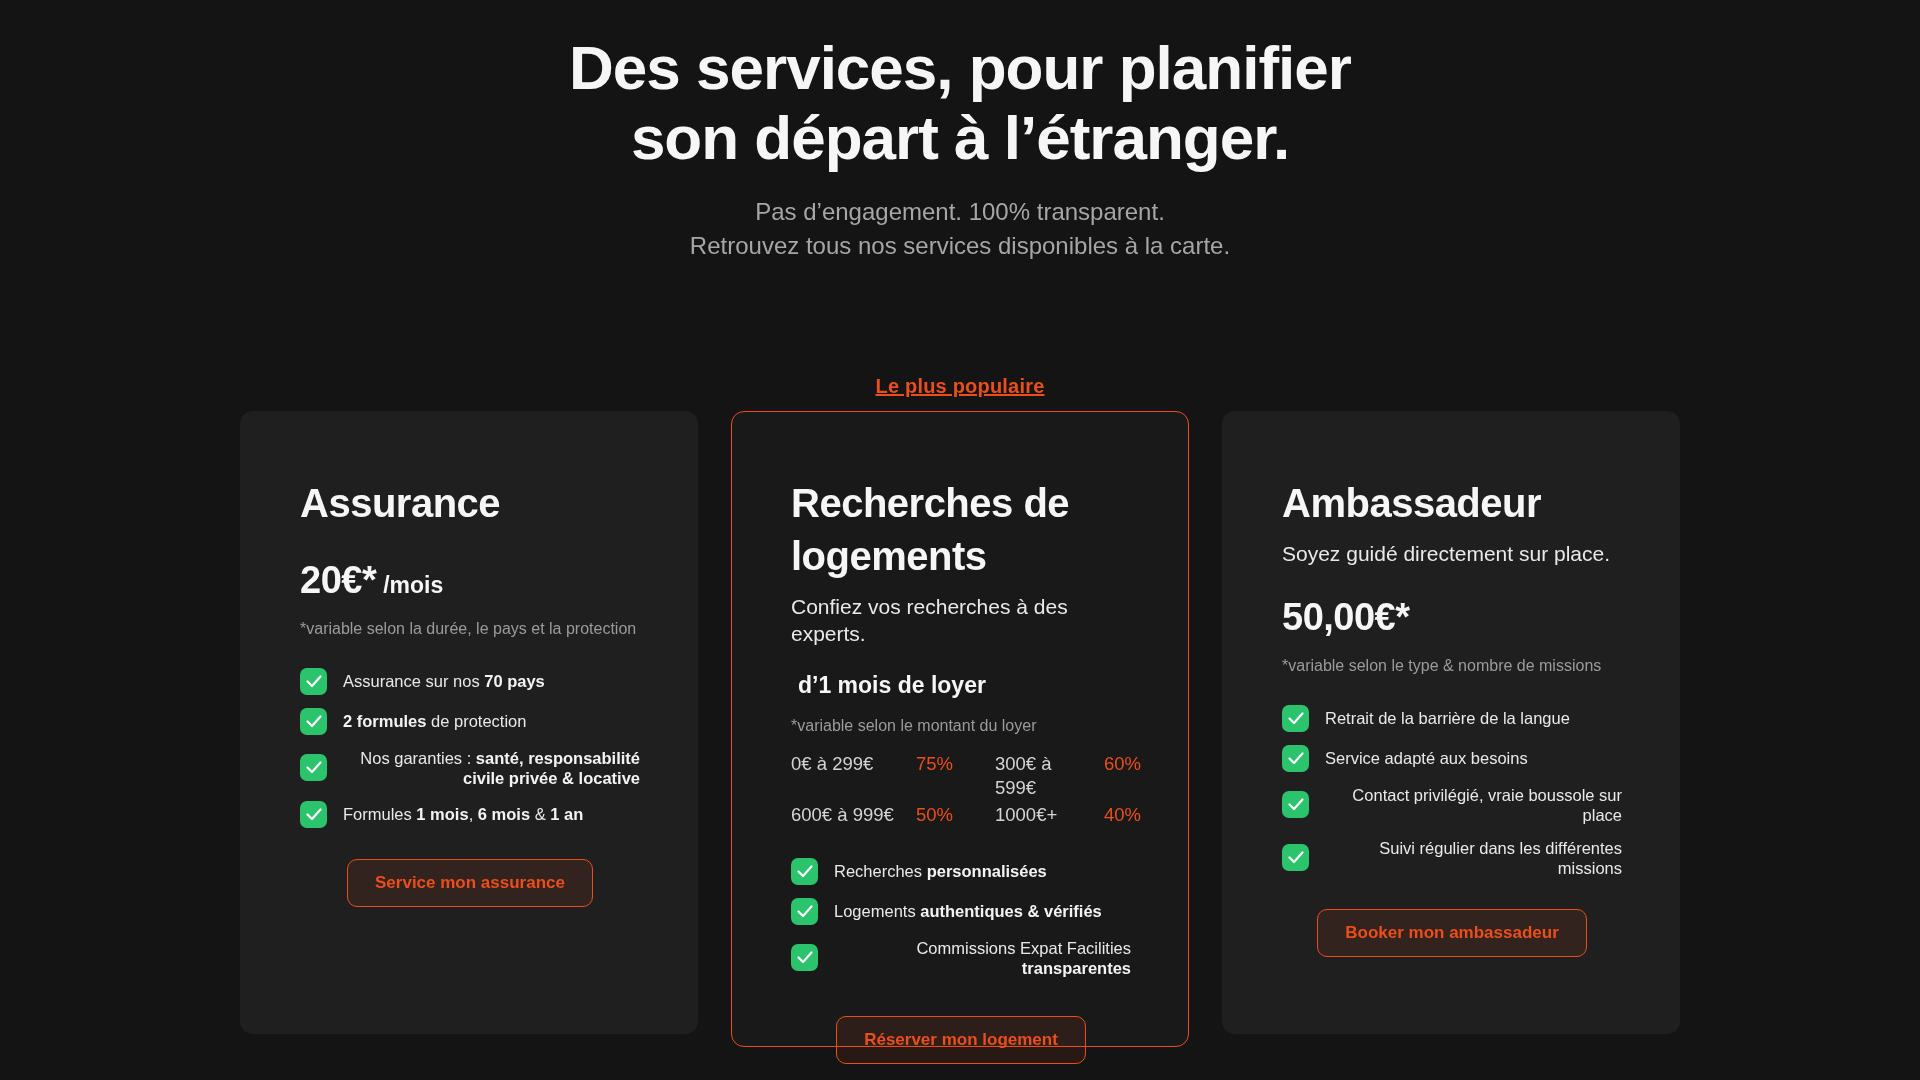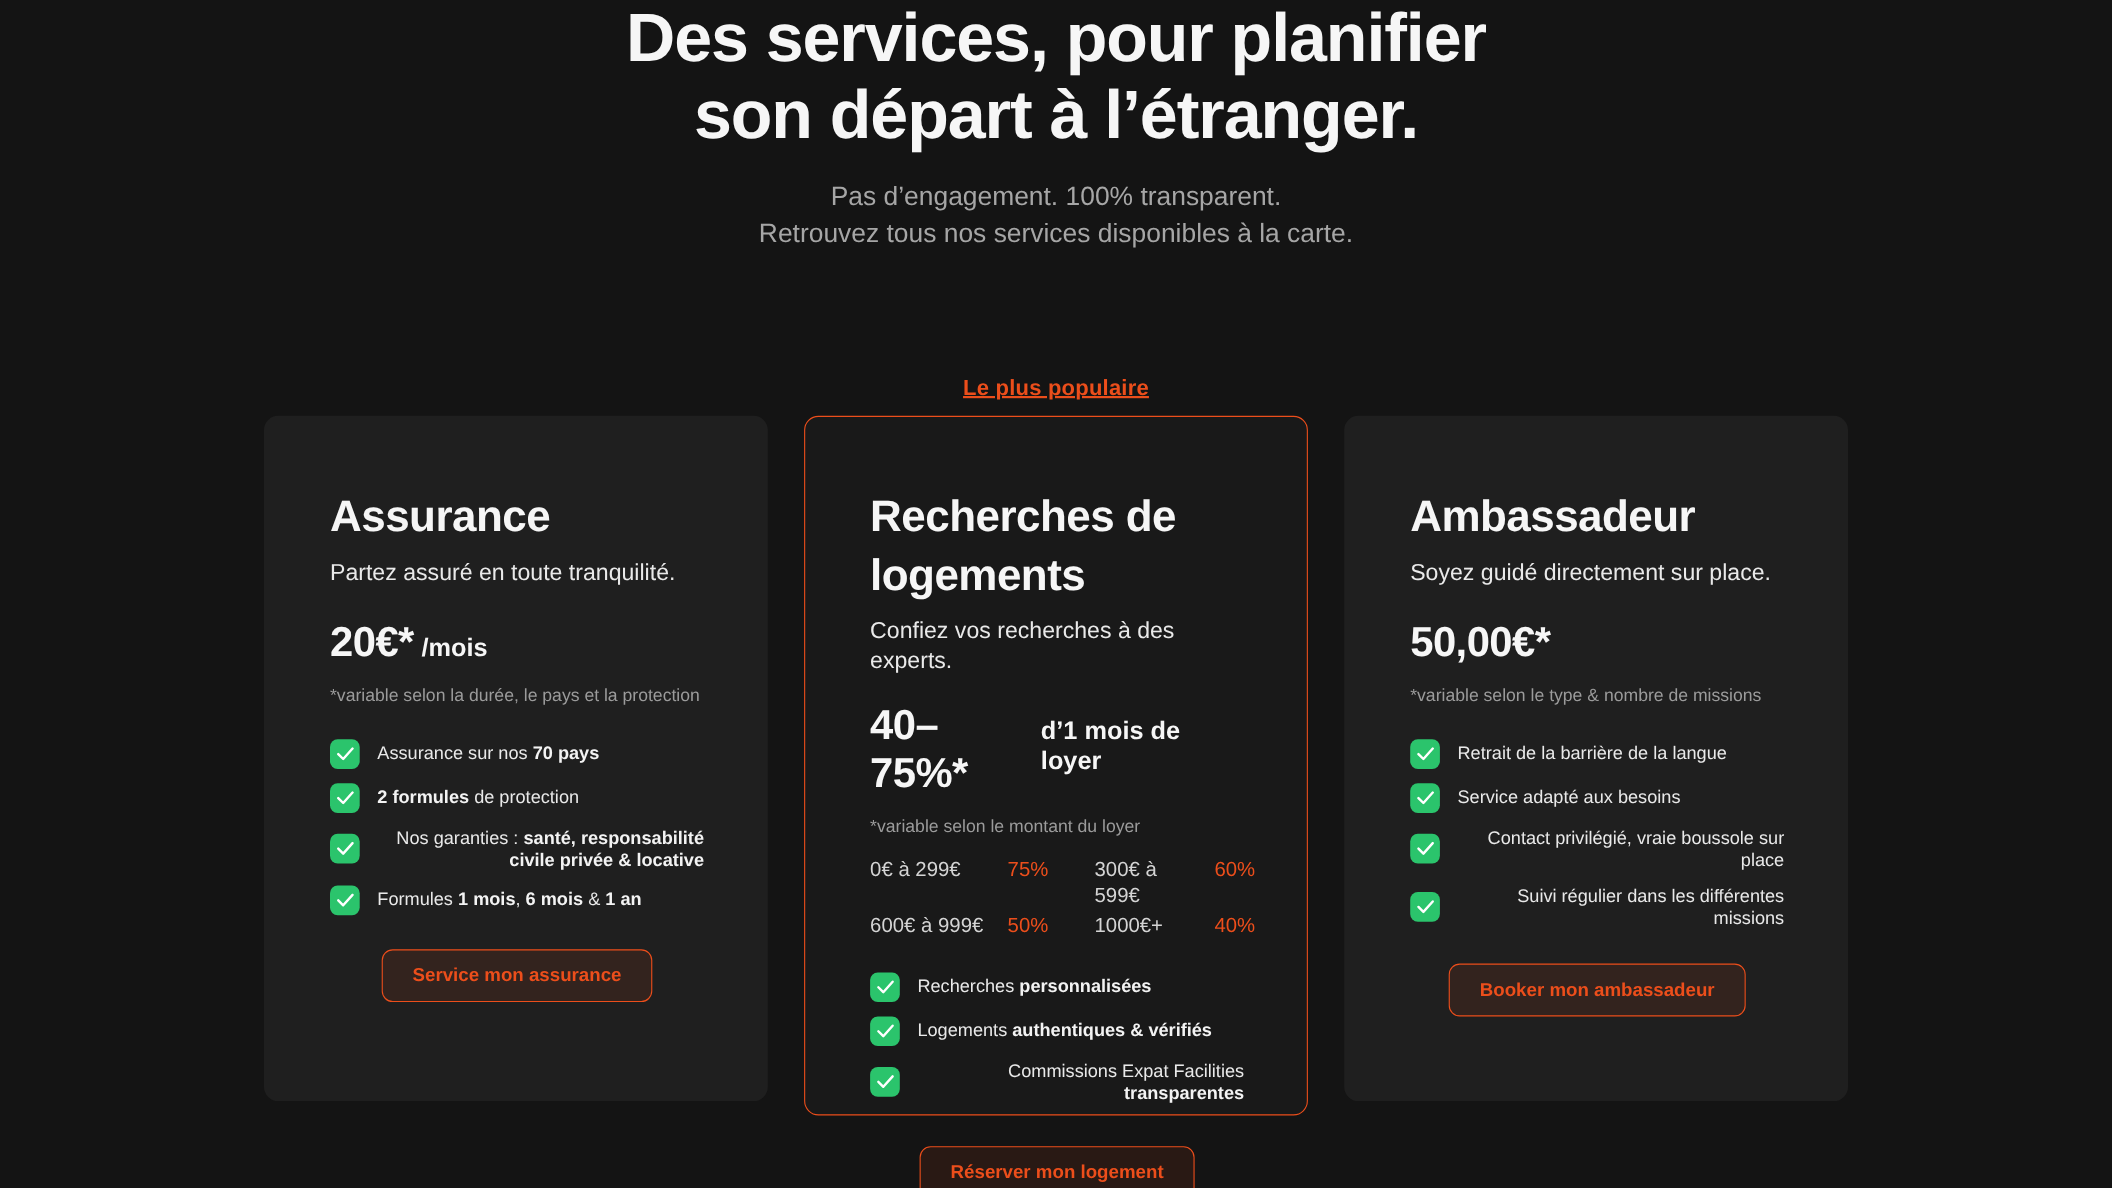--- a/index.html
+++ b/index.html
@@ -18,20 +18,21 @@
   html,body{background:var(--bg);}
   body{
     font-family:"Liberation Sans","DejaVu Sans",sans-serif;
     -webkit-font-smoothing:antialiased;
   }
   .screen{
     position:relative;
     width:1920px;height:1080px;
     overflow:hidden;
     background:var(--bg);
+    padding-top:33px;
   }
   
   .hero{ text-align:center; }
   .hero-title{
     color:var(--title);
     font-size:62px;
     font-weight:700;
     line-height:1.13;
     letter-spacing:-1px;
   }
@@ -183,21 +184,20 @@
   </header>
 
   <div class="badge-row">
     <span class="badge">Le plus populaire</span>
   </div>
 
   <main class="cards">
 
     <section class="card">
       <h2 class="card-title">Assurance</h2>
-      <p class="card-sub">Partez assuré en toute tranquilité.</p>
       <div class="price-block">
         <div class="price-line">
           <span class="price-main">20€*</span>
           <span class="price-suffix">/mois</span>
         </div>
         <div class="price-note">*variable selon la durée, le pays et la protection</div>
       </div>
       <div class="features">
           <div class="feat">
             <span class="check">
@@ -233,21 +233,20 @@
           </div>
         </div>
       <button class="card-btn">Service mon assurance</button>
     </section>
 
     <section class="card popular">
       <h2 class="card-title">Recherches de logements</h2>
       <p class="card-sub">Confiez vos recherches à des experts.</p>
       <div class="price-block">
         <div class="price-line">
-          <span class="price-main">40–75%*</span>
           <span class="price-suffix">d’1 mois de loyer</span>
         </div>
         <div class="price-note">*variable selon le montant du loyer</div>
       </div>
       <div class="tiers">
           <span class="tier-range">0€ à 299€</span>
           <span class="tier-pct">75%</span>
           <span class="tier-range">300€ à 599€</span>
           <span class="tier-pct">60%</span>
           <span class="tier-range">600€ à 999€</span>

